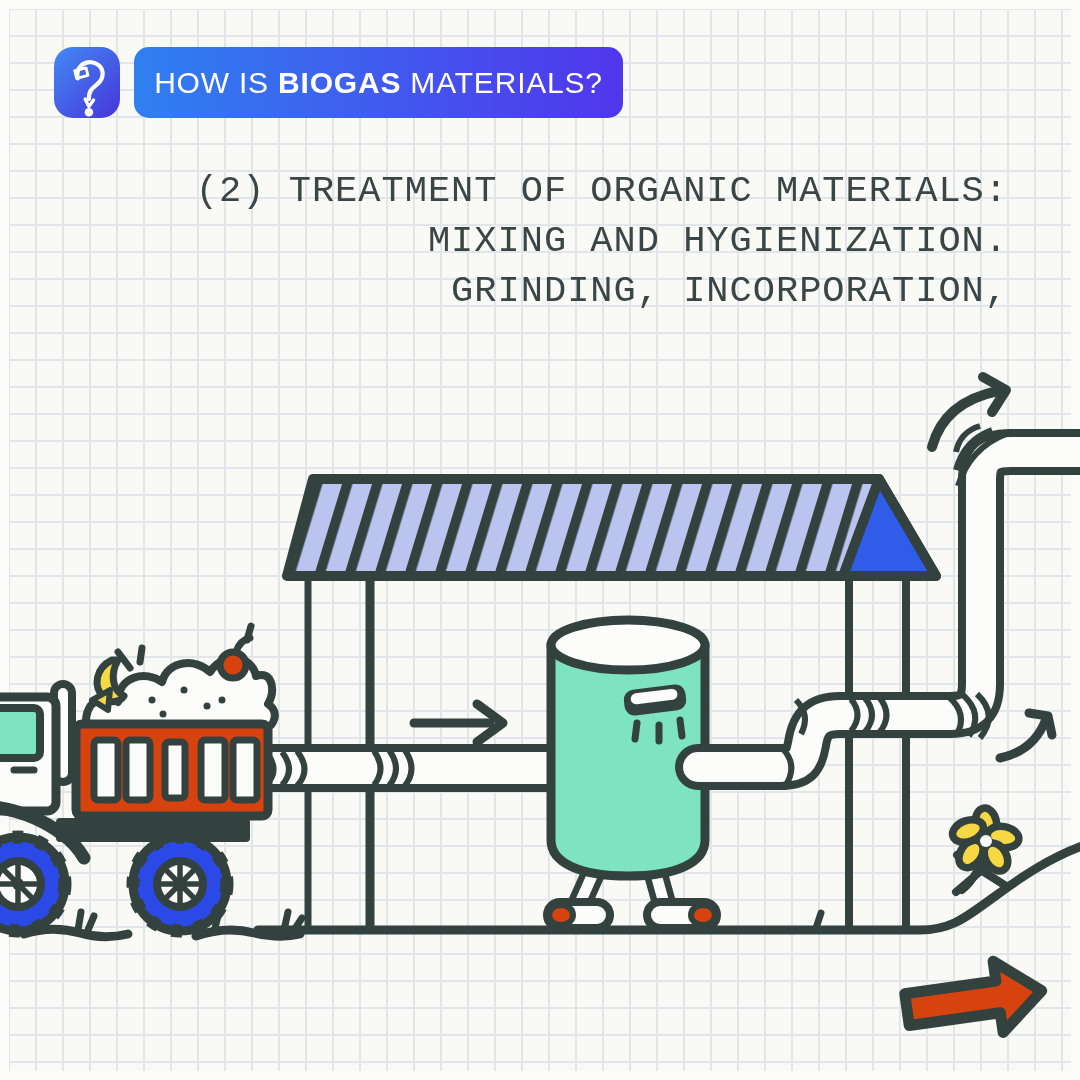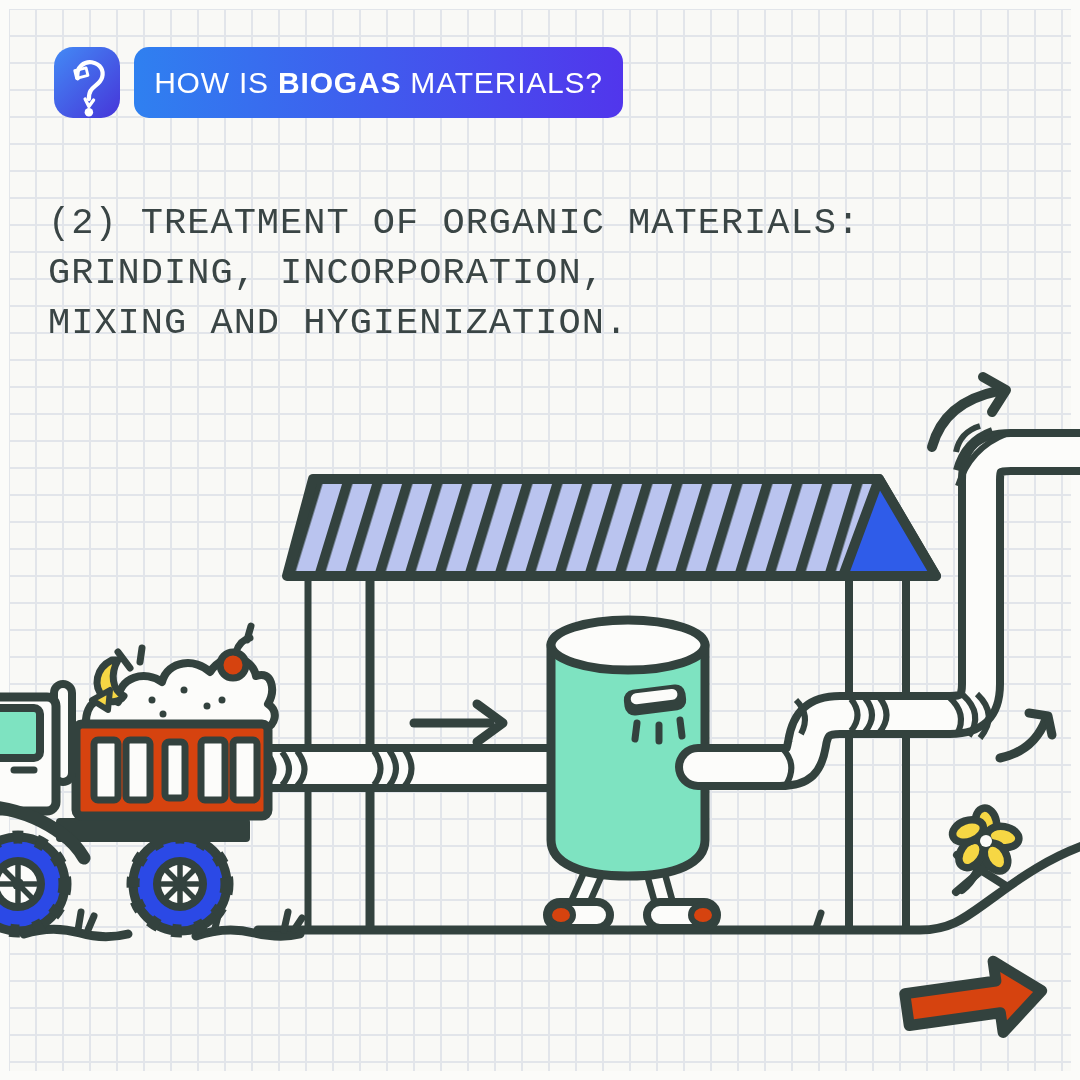--- a/index.html
+++ b/index.html
@@ -6,41 +6,42 @@
   .canvas{
     position:relative;width:1080px;height:1080px;overflow:hidden;
     background-color:#f9f9f6;
     background-image:
       linear-gradient(#e2e5ea 2px, transparent 2px),
       linear-gradient(90deg,#e2e5ea 2px, transparent 2px);
     background-size:27px 27px;
     background-position:8px 8px;
     box-shadow:inset 0 0 0 9px #fbfbf9;
     font-family:"Liberation Sans", sans-serif;
+    text-align:right;
   }
   .q-badge{
     position:absolute;left:54px;top:47px;width:66px;height:71px;
     border-radius:19px;
     background:linear-gradient(135deg,#438af5 0%,#4635d9 100%);
     display:flex;align-items:center;justify-content:center;
   }
   .title-pill{
     position:absolute;left:134px;top:47px;width:489px;height:71px;
     border-radius:15px;
     background:linear-gradient(90deg,#2f80f0 0%,#5136ec 100%);
     display:flex;align-items:center;justify-content:center;
     color:#ffffff;font-size:30px;font-weight:500;letter-spacing:0.8px;
   }
   .title-pill span,.title-pill b{white-space:pre;}
   .title-pill b{font-weight:800;}
   .body-text{
     position:absolute;left:48px;top:166px;width:960px;
     font-family:"Liberation Mono", monospace;
     font-size:37px;line-height:50px;letter-spacing:1px;
-    color:#3a4545;font-weight:400;margin-top:32px;
+    color:#3a4545;font-weight:400;
   }
   .scene{position:absolute;left:0;top:0;width:1080px;height:1080px;}
 </style>
 </head>
 <body>
 
 <div class="canvas">
 
   <svg class="scene" viewBox="0 0 1080 1080">
     <defs>
@@ -214,17 +215,17 @@
     </svg>
   </div>
   <div class="title-pill">
     <span>HOW IS </span>
       <b>BIOGAS</b>
       <span> MATERIALS?</span>
   </div>
 
   <div class="body-text">
     <div>(2) TREATMENT OF ORGANIC MATERIALS:</div>
+    <div>MIXING AND HYGIENIZATION.</div>
     <div>GRINDING, INCORPORATION,</div>
-    <div>MIXING AND HYGIENIZATION.</div>
   </div>
 
 </div>
 
 </body></html>

